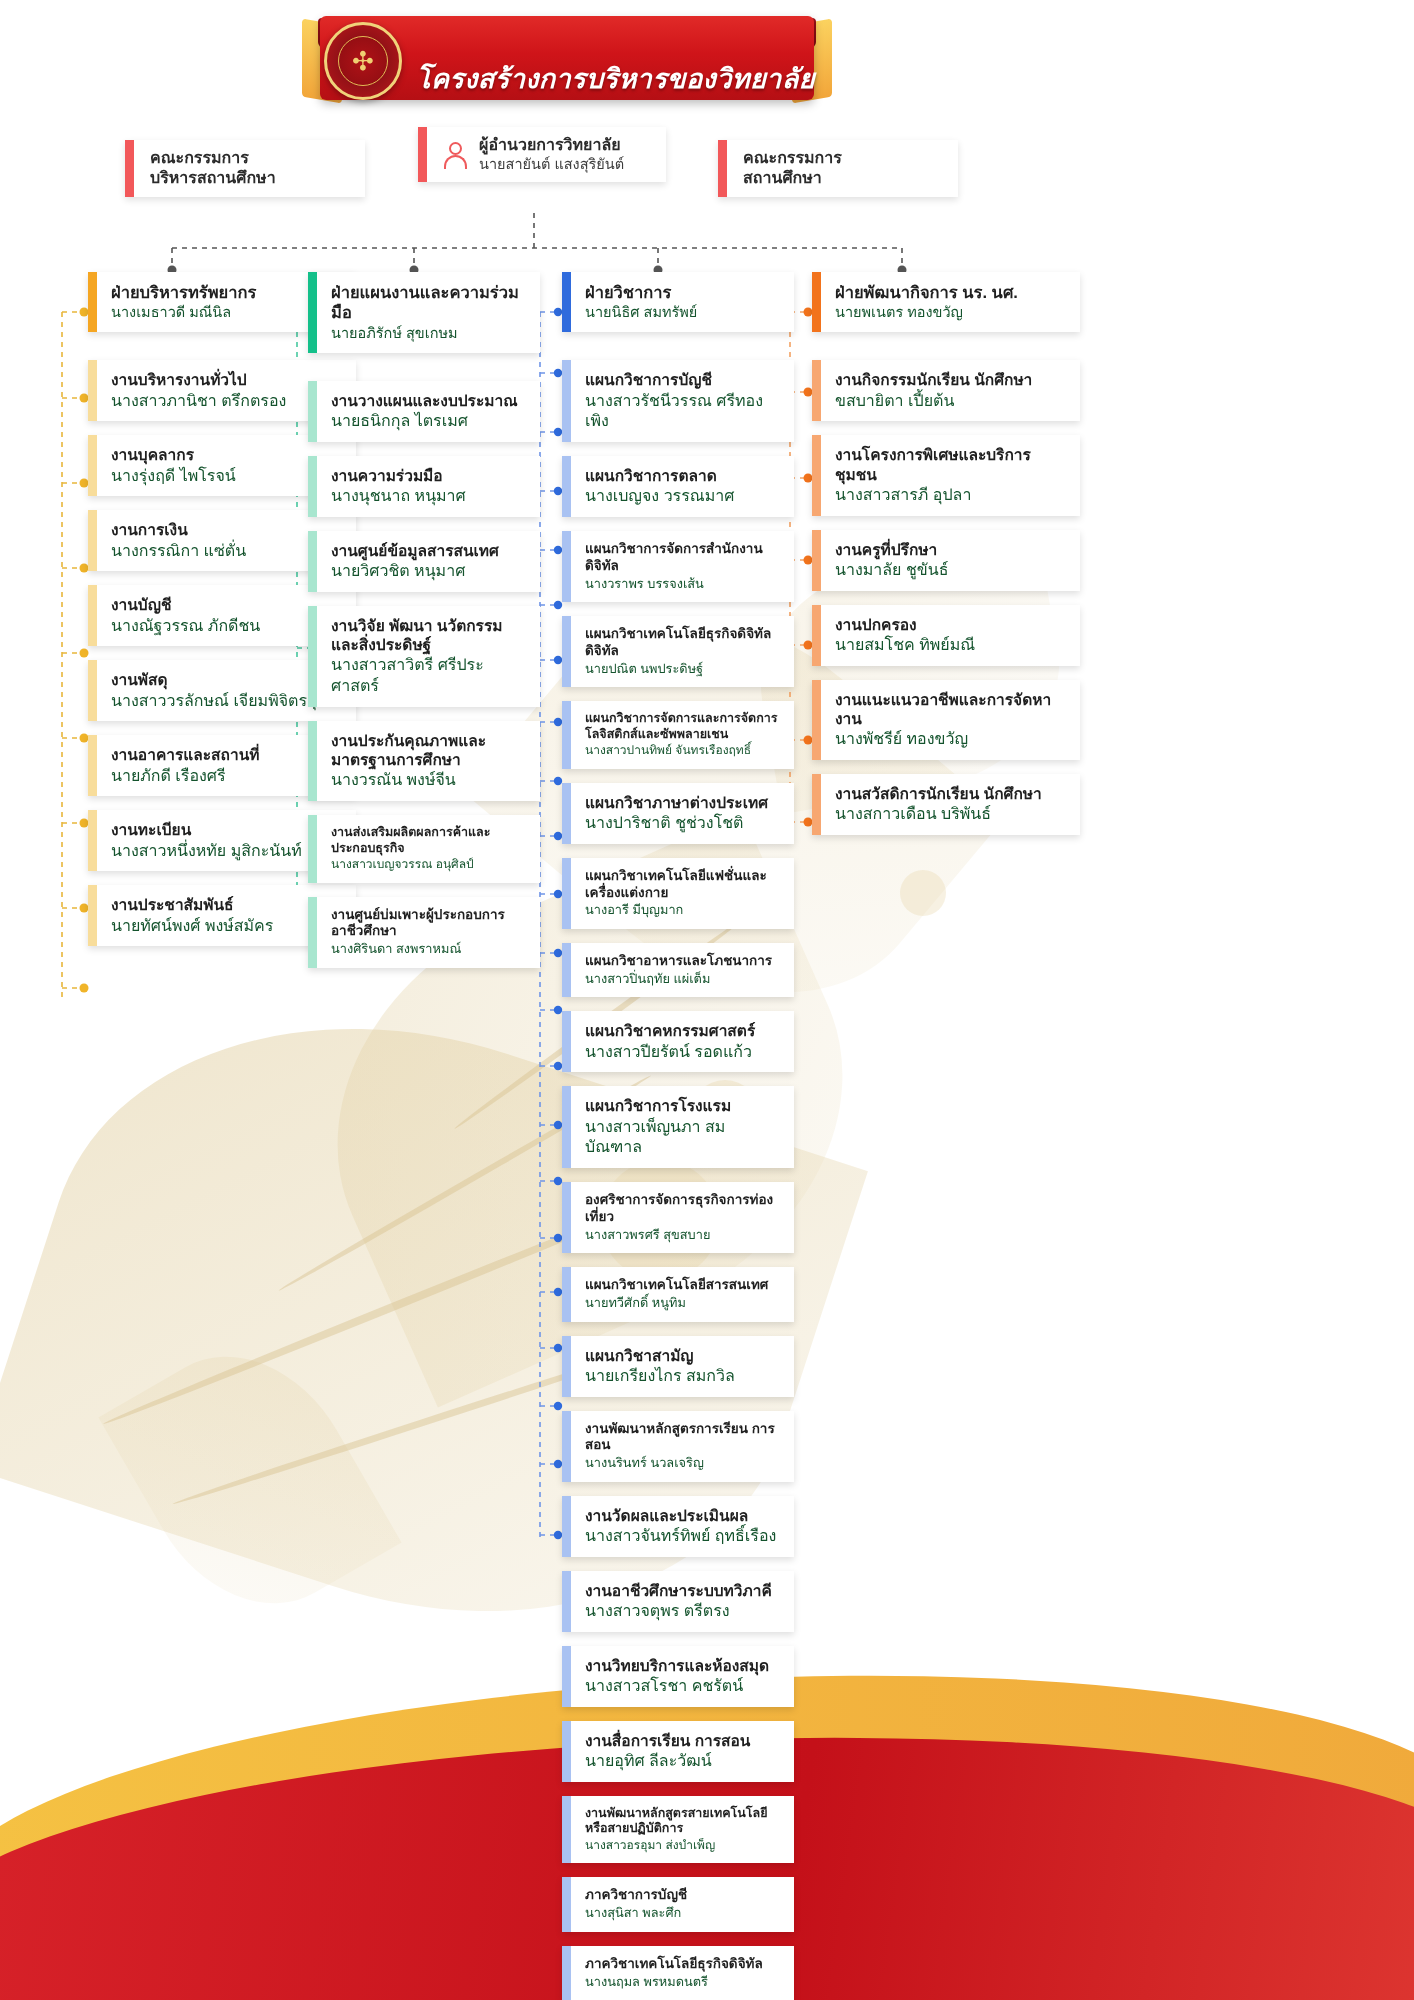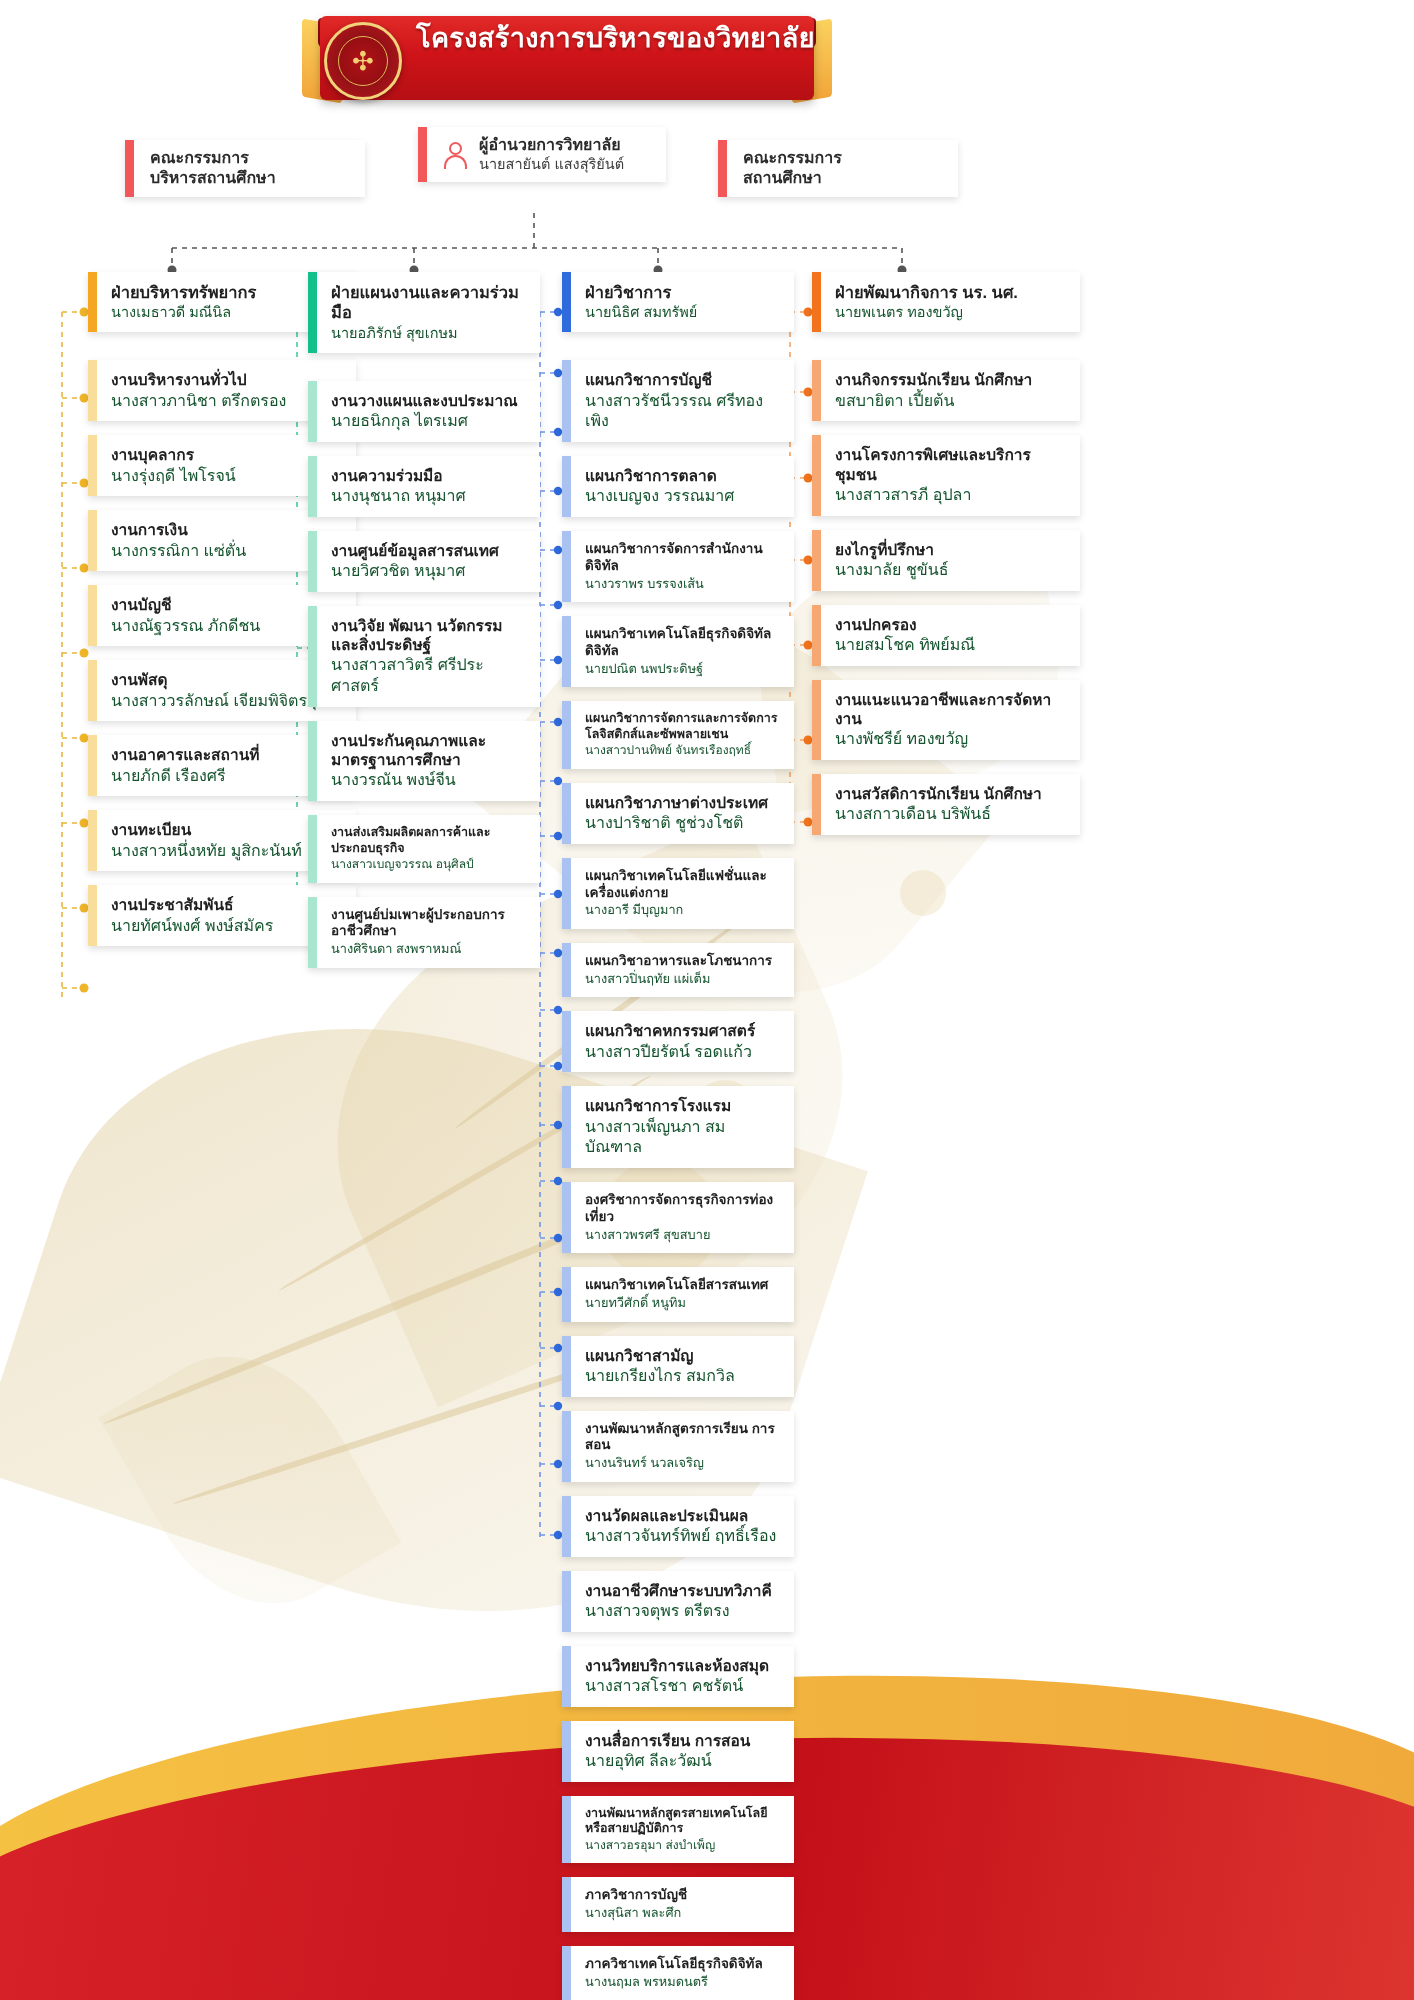--- a/index.html
+++ b/index.html
@@ -59,21 +59,21 @@
     position:absolute; top:10px; width:26px; height:30px;
     background:linear-gradient(180deg,#9e0f16,#7d0b11); z-index:3;
   }
   .ribbon-fold.left  { left:16px;  border-radius:4px 0 0 6px; }
   .ribbon-fold.right { right:16px; border-radius:0 4px 6px 0; }
   .ribbon-main {
     position:absolute; left:18px; top:8px; width:494px; height:84px; z-index:4;
     background:linear-gradient(180deg,#e12a28 0%,#cf1419 45%,#b50f14 100%);
     border-radius:6px;
     box-shadow:0 4px 10px rgba(0,0,0,.25);
-    display:flex; align-items:flex-start; padding-left:96px;
+    display:flex; align-items:flex-end; padding-left:96px;font-style:italic;
   }
   .banner-title {
     color:#ffffff; font-size:27px; font-weight:bold; letter-spacing:.4px;
     text-shadow:0 2px 3px rgba(0,0,0,.35); white-space:nowrap;
   }
   .seal {
     position:absolute; left:22px; top:14px; width:78px; height:78px; z-index:5;
     border-radius:50%;
     background:radial-gradient(circle at 50% 50%, #e8c24a 0%, #c8962d 40%, #8d1016 41%, #a41419 70%, #7c0c11 100%);
     border:3px solid #f0d37a;
@@ -656,21 +656,21 @@
     <div class="card sz-norm">
       <div class="accent ac-o-light"></div>
       <div class="card-body">
         <div class="card-title">งานโครงการพิเศษและบริการชุมชน</div>
         <div class="card-sub">นางสาวสารภี อุปลา</div>
       </div>
     </div>
     <div class="card sz-norm">
       <div class="accent ac-o-light"></div>
       <div class="card-body">
-        <div class="card-title">ยงไกรูที่ปรึกษา</div>
+        <div class="card-title">งานครูที่ปรึกษา</div>
         <div class="card-sub">นางมาลัย ชูขันธ์</div>
       </div>
     </div>
     <div class="card sz-norm">
       <div class="accent ac-o-light"></div>
       <div class="card-body">
         <div class="card-title">งานปกครอง</div>
         <div class="card-sub">นายสมโชค ทิพย์มณี</div>
       </div>
     </div>

